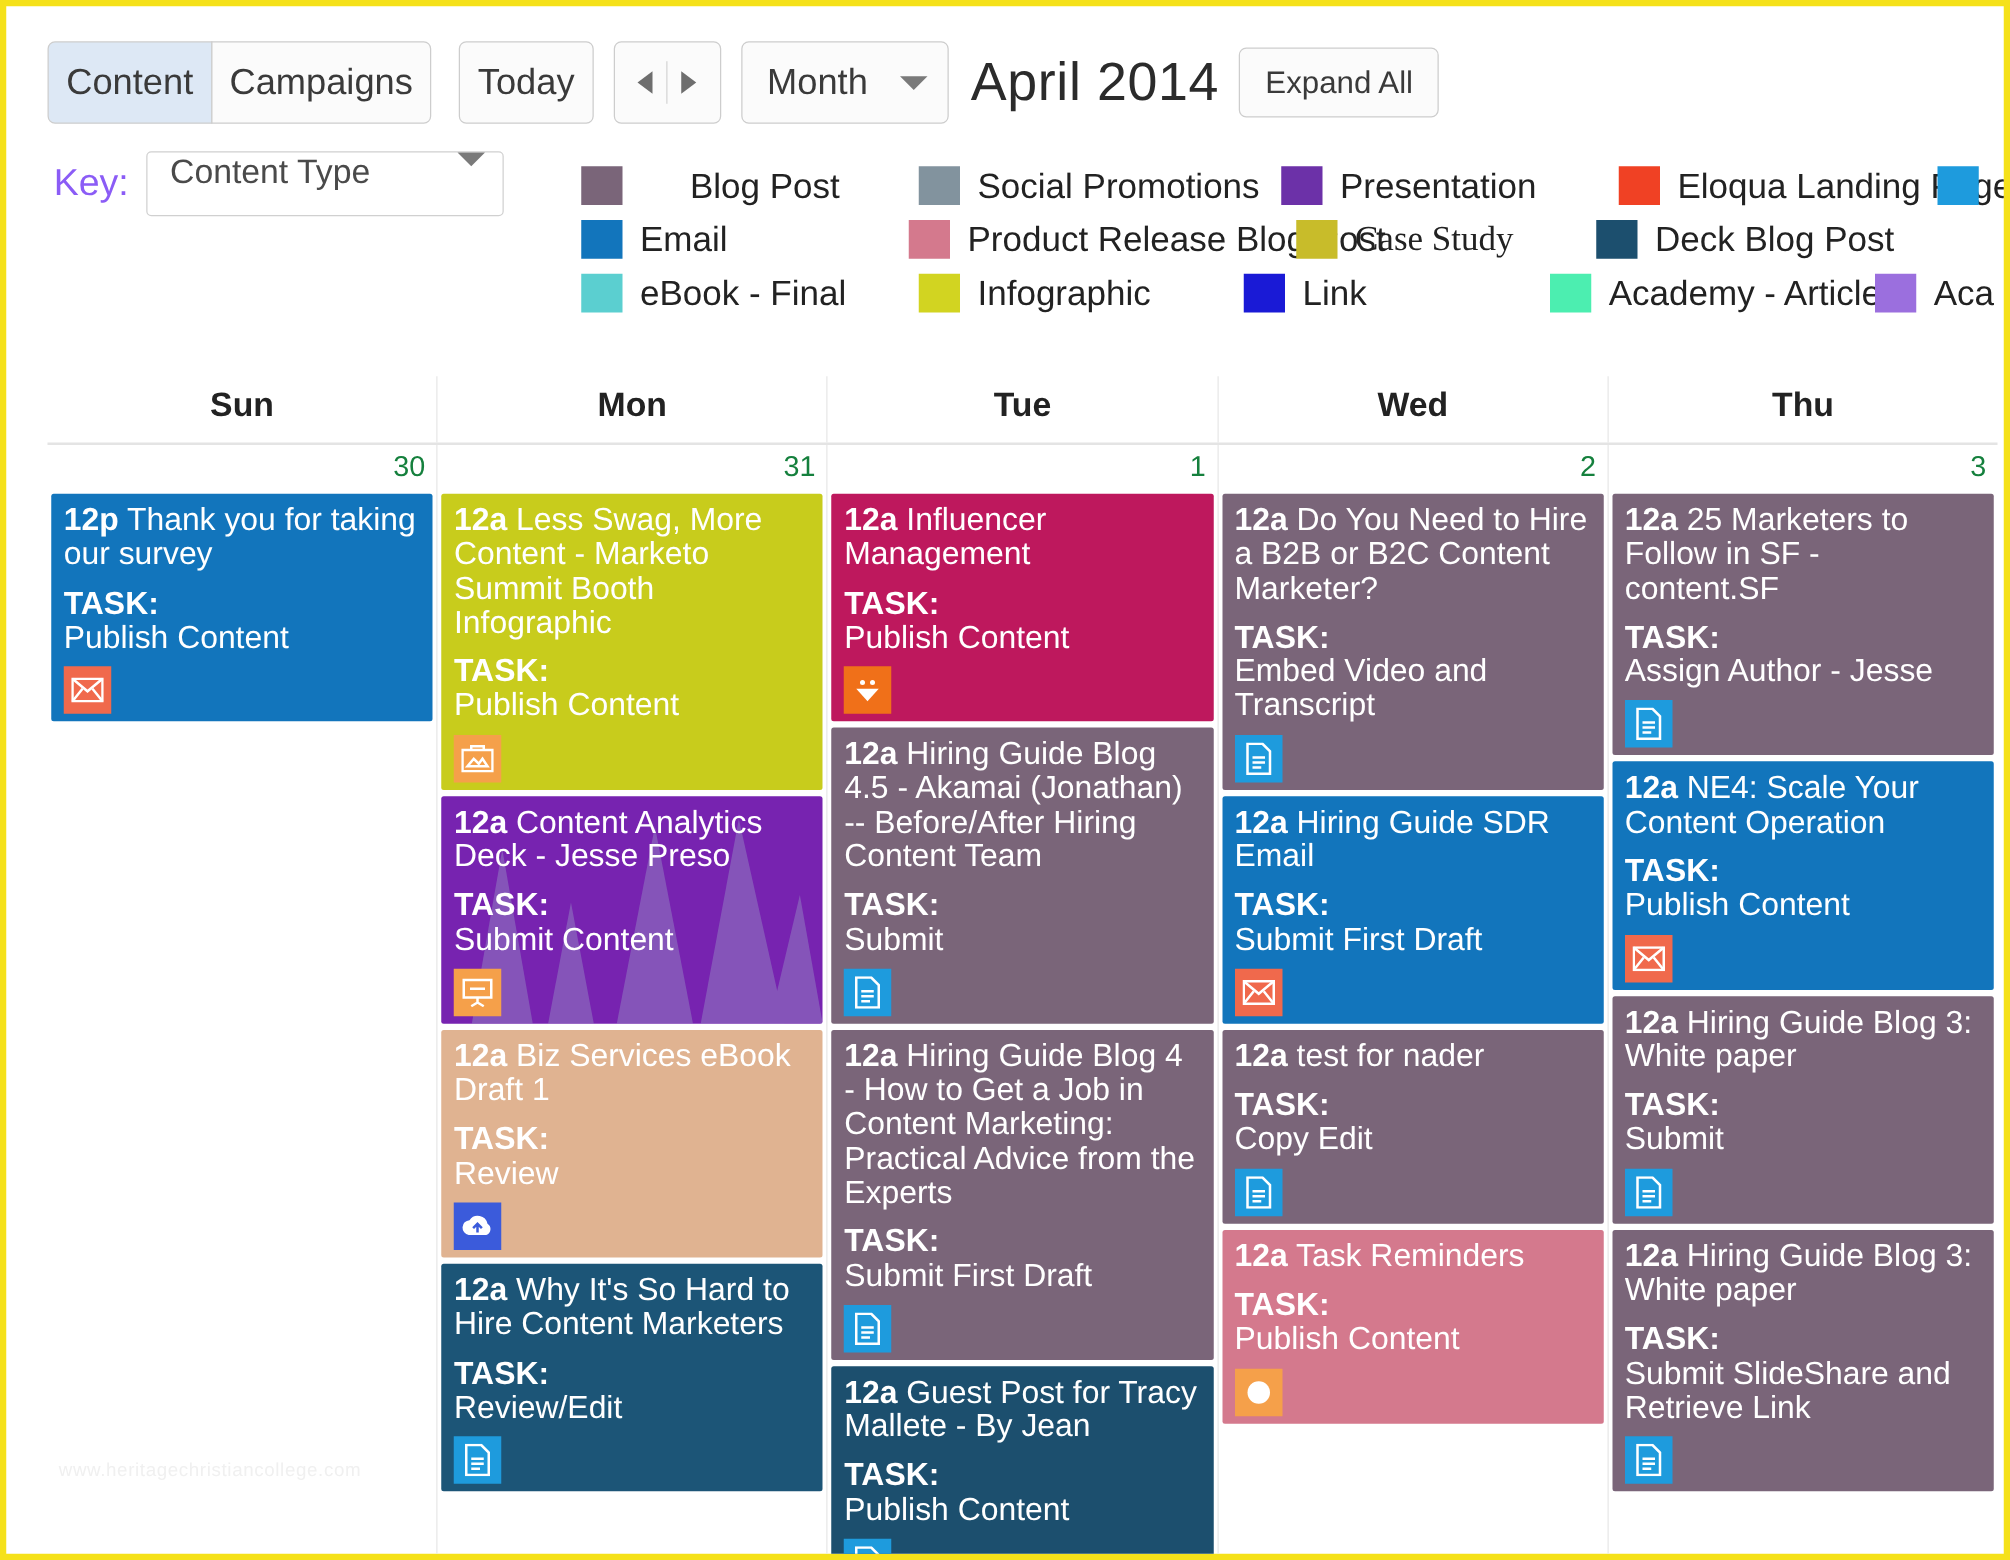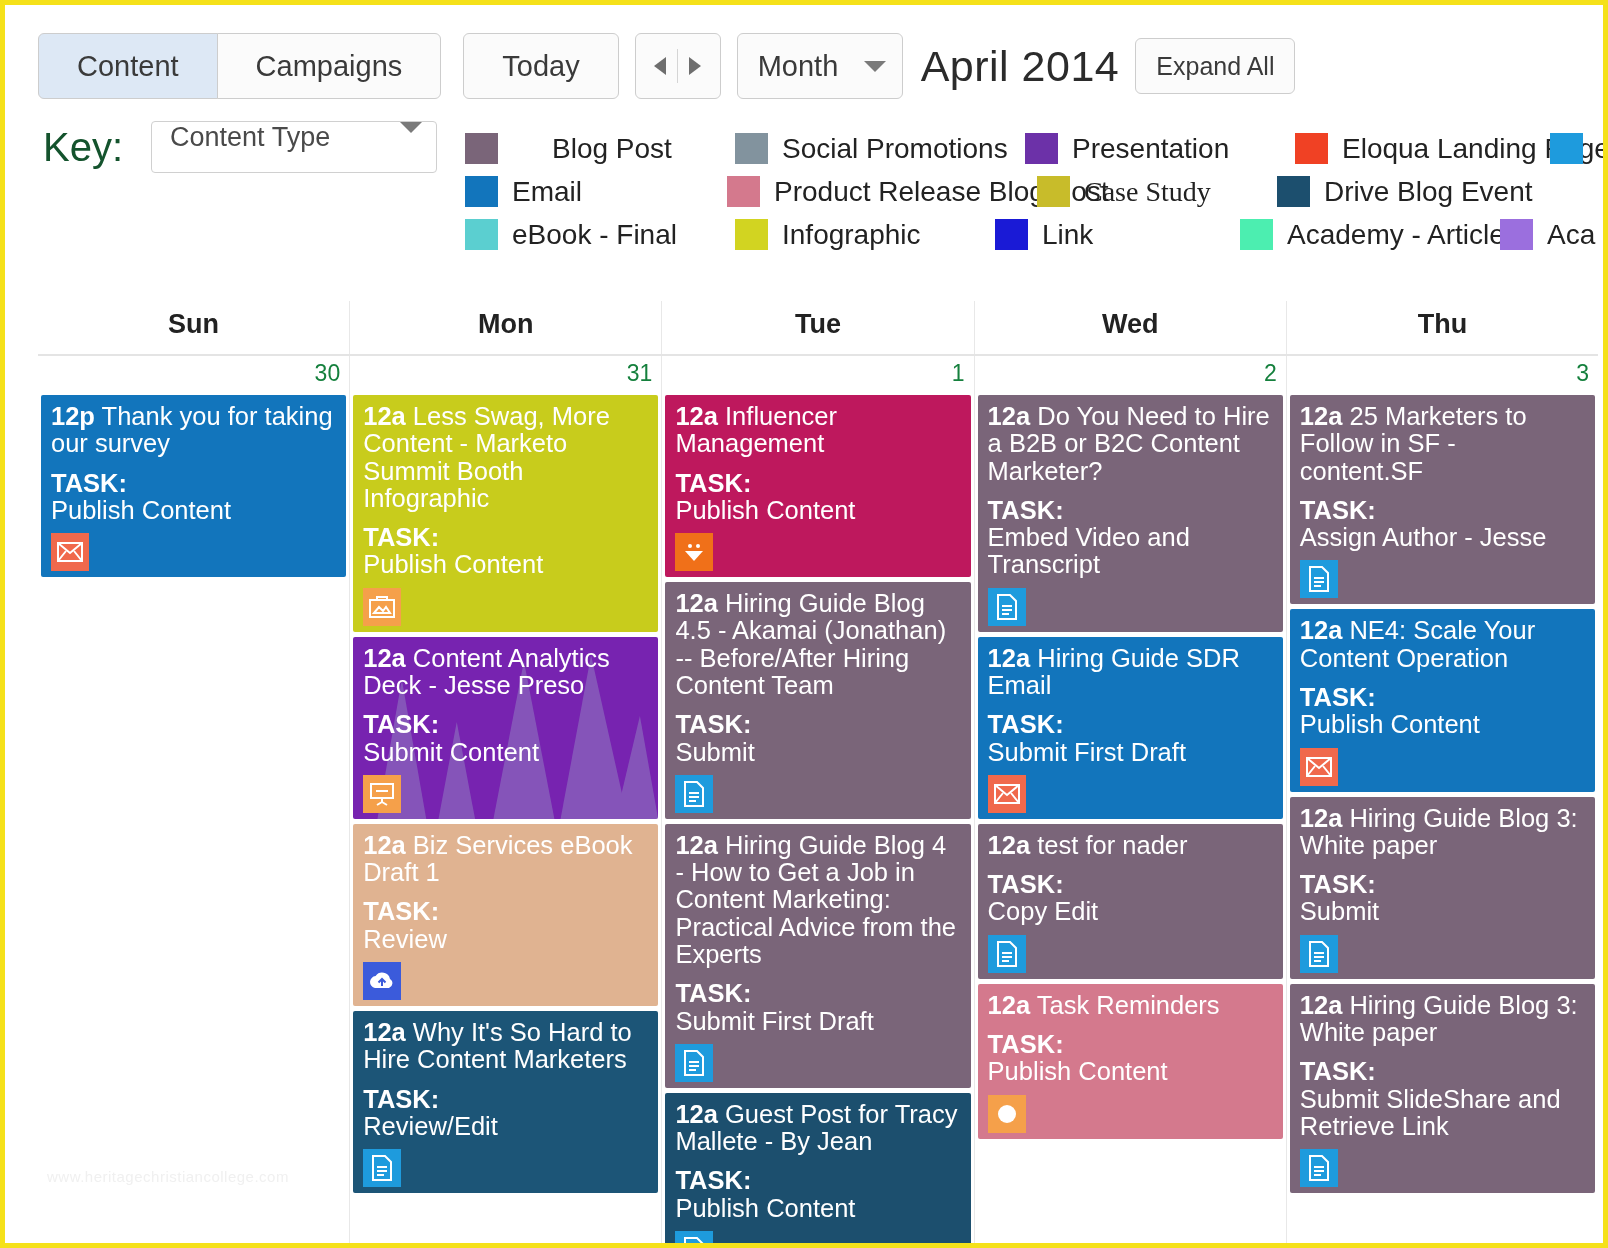--- a/index.html
+++ b/index.html
@@ -24,21 +24,21 @@
     display:flex; align-items:center; gap:0;
     height:66px;
   }
   .btn {
     border:1px solid #cdcdcd;
     background:#fbfbfb;
     border-radius:6px;
     height:66px;
     display:flex; align-items:center; justify-content:center;
     font-size:29px; color:#3a3a3a;
-    padding:0 38px;
+    padding:0 14px;
     white-space:nowrap;
   }
   .seg { display:flex; }
   .seg .btn { border-radius:0; margin-left:-1px; }
   .seg .btn:first-child { border-radius:6px 0 0 6px; margin-left:0; }
   .seg .btn:last-child  { border-radius:0 6px 6px 0; }
   .seg .btn.active { background:#dde8f5; }
   .spacer-16 { width:22px; }
   .spacer-10 { width:16px; }
 
@@ -61,21 +61,21 @@
   .title-date { font-size:43px; color:#2b2b2b; margin:0 16px 0 18px; white-space:nowrap; letter-spacing:0.5px; }
 
   .btn-small {
     border:1px solid #cdcdcd; background:#fbfbfb; border-radius:6px;
     height:56px; padding:0 20px; display:flex; align-items:center;
     font-size:25px; color:#3a3a3a; white-space:nowrap;
   }
 
   
   .keyrow { position:absolute; left:38px; top:116px; display:flex; align-items:flex-start; }
-  .key-label { font-size:40px; color:#14532d; margin-right:28px; line-height:52px; }
+  .key-label { font-size:30px; color:#8b5cf6; margin-right:14px; line-height:52px; }
   .key-select {
     border:1px solid #d0d0d0; background:#fff; border-radius:4px;
     width:286px; height:52px; display:flex; align-items:flex-start; justify-content:space-between;
     padding:0 14px 0 18px; font-size:27px; color:#4a4a4a;
   }
 
   .legend { position:absolute; left:460px; top:122px; width:1160px; }
   .legend-row { display:flex; align-items:center; height:43px; margin-bottom:0px; }
   .legend-item { display:flex; align-items:center; white-space:nowrap; }
   .swatch { width:33px; height:31px; flex:0 0 auto; }
@@ -198,21 +198,21 @@
         <div class="legend-item" style="width: 310px;">
           <span class="swatch" style="background: rgb(212, 121, 141);"></span>
           <span class="legend-text">Product Release Blog Post</span>
         </div>
         <div class="legend-item" style="width: 240px; font-family: Liberation Serif, serif;">
           <span class="swatch" style="background: rgb(200, 188, 42);"></span>
           <span class="legend-text">Case Study</span>
         </div>
         <div class="legend-item" style="width: 300px;">
           <span class="swatch" style="background: rgb(28, 79, 110);"></span>
-          <span class="legend-text">Drive Blog Event</span>
+          <span class="legend-text">Deck Blog Post</span>
         </div>
       </div>
       <div class="legend-row">
         <div class="legend-item" style="width: 270px;">
           <span class="swatch" style="background: rgb(91, 207, 208);"></span>
           <span class="legend-text">eBook - Final</span>
         </div>
         <div class="legend-item" style="width: 260px;">
           <span class="swatch" style="background: rgb(210, 212, 33);"></span>
           <span class="legend-text">Infographic</span>

